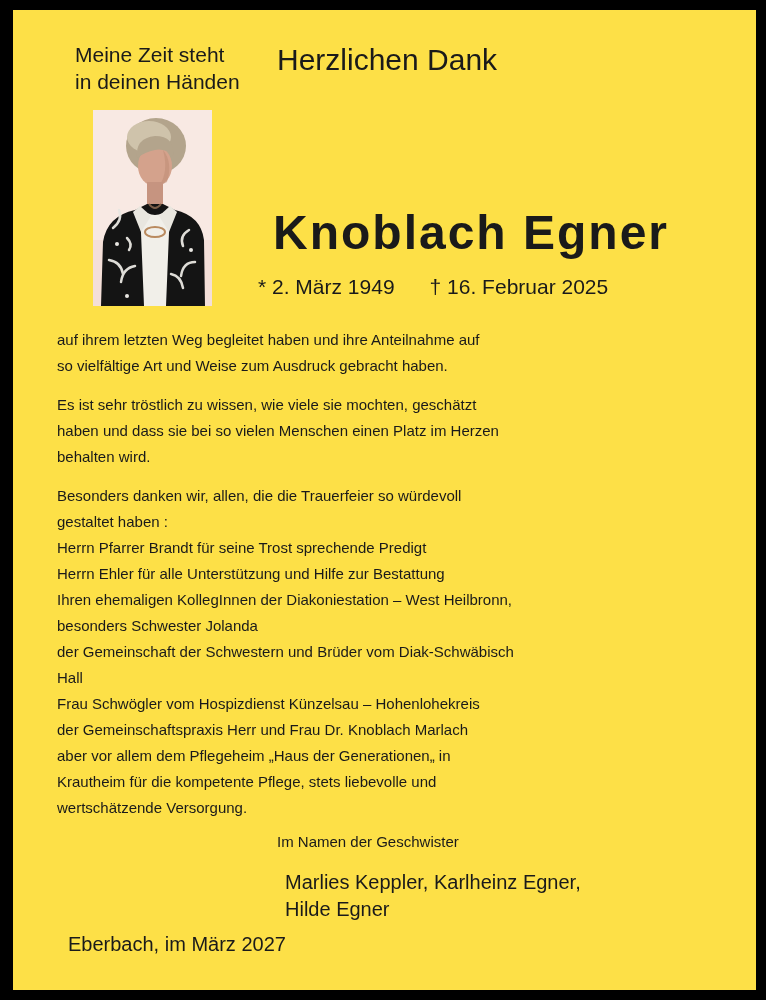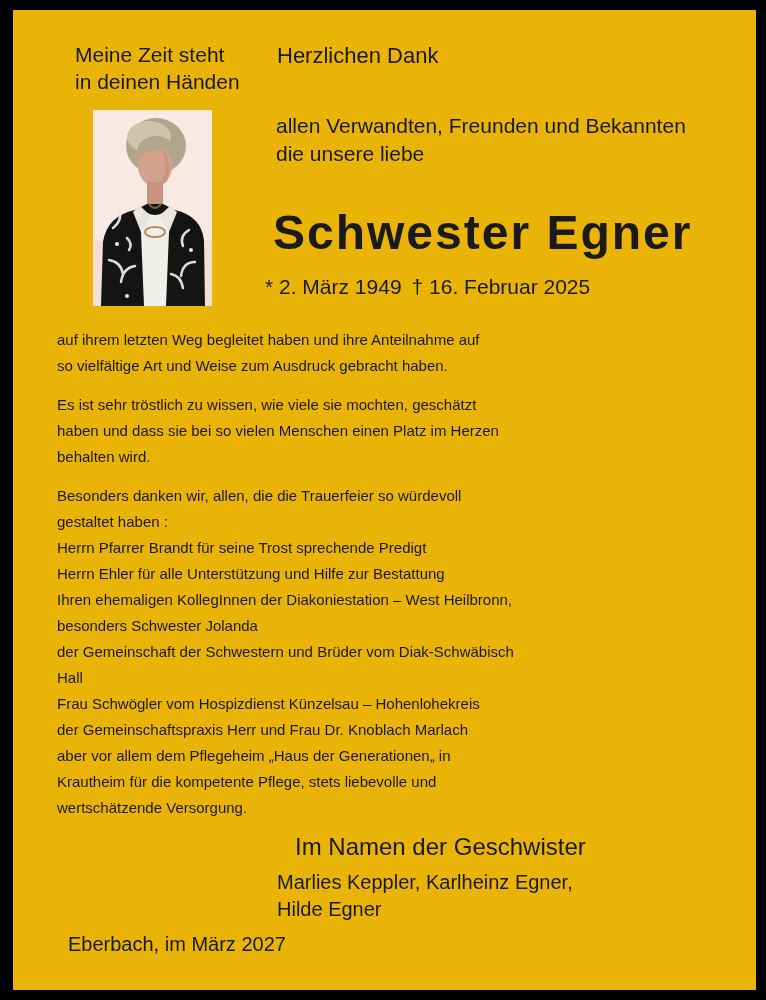--- a/index.html
+++ b/index.html
@@ -1,66 +1,66 @@
 <!DOCTYPE html>
 <html><head>
 <meta charset="utf-8">
 <style>
   html, body { margin: 0; padding: 0; background: #ffffff; }
   .page {
     position: relative;
     width: 766px;
     height: 1000px;
-    background: #eab308;
+    background: #fde047;
     font-family: "Liberation Sans", sans-serif;
     color: #1a1a1a;
     overflow: hidden;
   }
   .frame { position: absolute; background: #000000; }
   .frame-top    { left: 0; top: 0; width: 766px; height: 10px; }
   .frame-left   { left: 0; top: 0; width: 13px; height: 1000px; }
   .frame-right  { left: 756px; top: 0; width: 10px; height: 1000px; }
   .frame-bottom { left: 0; top: 990px; width: 766px; height: 10px; }
 
   .motto {
     position: absolute; left: 75px; top: 41px;
     font-size: 21px; line-height: 27px; white-space: pre-line;
   }
   .heading {
     position: absolute; left: 277px; top: 43px;
-    font-size: 22px;
+    font-size: 30px;
   }
   .photo {
     position: absolute; left: 93px; top: 110px;
     width: 119px; height: 196px;
   }
   .photo svg { display: block; }
   .intro {
     position: absolute; left: 276px; top: 112px;
     font-size: 21px; line-height: 28px; white-space: pre-line;
   }
   .deceased-name {
     position: absolute; left: 273px; top: 205px;
     font-size: 48px; font-weight: bold; letter-spacing: 2px;
     white-space: nowrap;
   }
   .dates {
-    position: absolute; left: 265px; top: 275px;
-    font-size: 21px; display: flex; gap: 10px;
+    position: absolute; left: 258px; top: 275px;
+    font-size: 21px; display: flex; gap: 35px;
   }
   .body-text {
     position: absolute; left: 57px; top: 327px; width: 672px;
     font-size: 15px; line-height: 26px;
   }
   .body-text p { margin: 0 0 13px 0; white-space: pre-line; }
   .sig-intro {
-    position: absolute; left: 277px; top: 833px; font-size: 24px; margin-left: 18px;
+    position: absolute; left: 277px; top: 833px; font-size: 15px;
   }
   .sig-names {
-    position: absolute; left: 277px; top: 869px;
+    position: absolute; left: 285px; top: 869px;
     font-size: 20px; line-height: 27px; white-space: pre-line;
   }
   .place-date {
     position: absolute; left: 68px; top: 933px; font-size: 20px;
   }
 </style>
 </head>
 <body>
 
 <div class="page">
@@ -99,24 +99,22 @@
         <path d="M102 152 q-12 0 -14 14"></path>
         <path d="M90 178 q-2 -12 -12 -14"></path>
         <path d="M34 128 q6 6 2 12"></path>
       </g>
       <circle cx="24" cy="134" r="2" fill="#e9e7e2"></circle>
       <circle cx="98" cy="140" r="2" fill="#e9e7e2"></circle>
       <circle cx="34" cy="186" r="2" fill="#e9e7e2"></circle>
     </svg>
   </div>
 
-  <div class="intro">allen Verwandten, Freunden und Bekannten
-die unsere liebe</div>
 
-  <div class="deceased-name">Schwester Egner</div>
+  <div class="deceased-name">Knoblach Egner</div>
 
   <div class="dates">
     <span>* 2. März 1949</span>
     <span>† 16. Februar 2025</span>
   </div>
 
   <div class="body-text">
     <p>auf ihrem letzten Weg begleitet haben und ihre Anteilnahme auf
 so vielfältige Art und Weise zum Ausdruck gebracht haben.</p>
     <p>Es ist sehr tröstlich zu wissen, wie viele sie mochten, geschätzt

